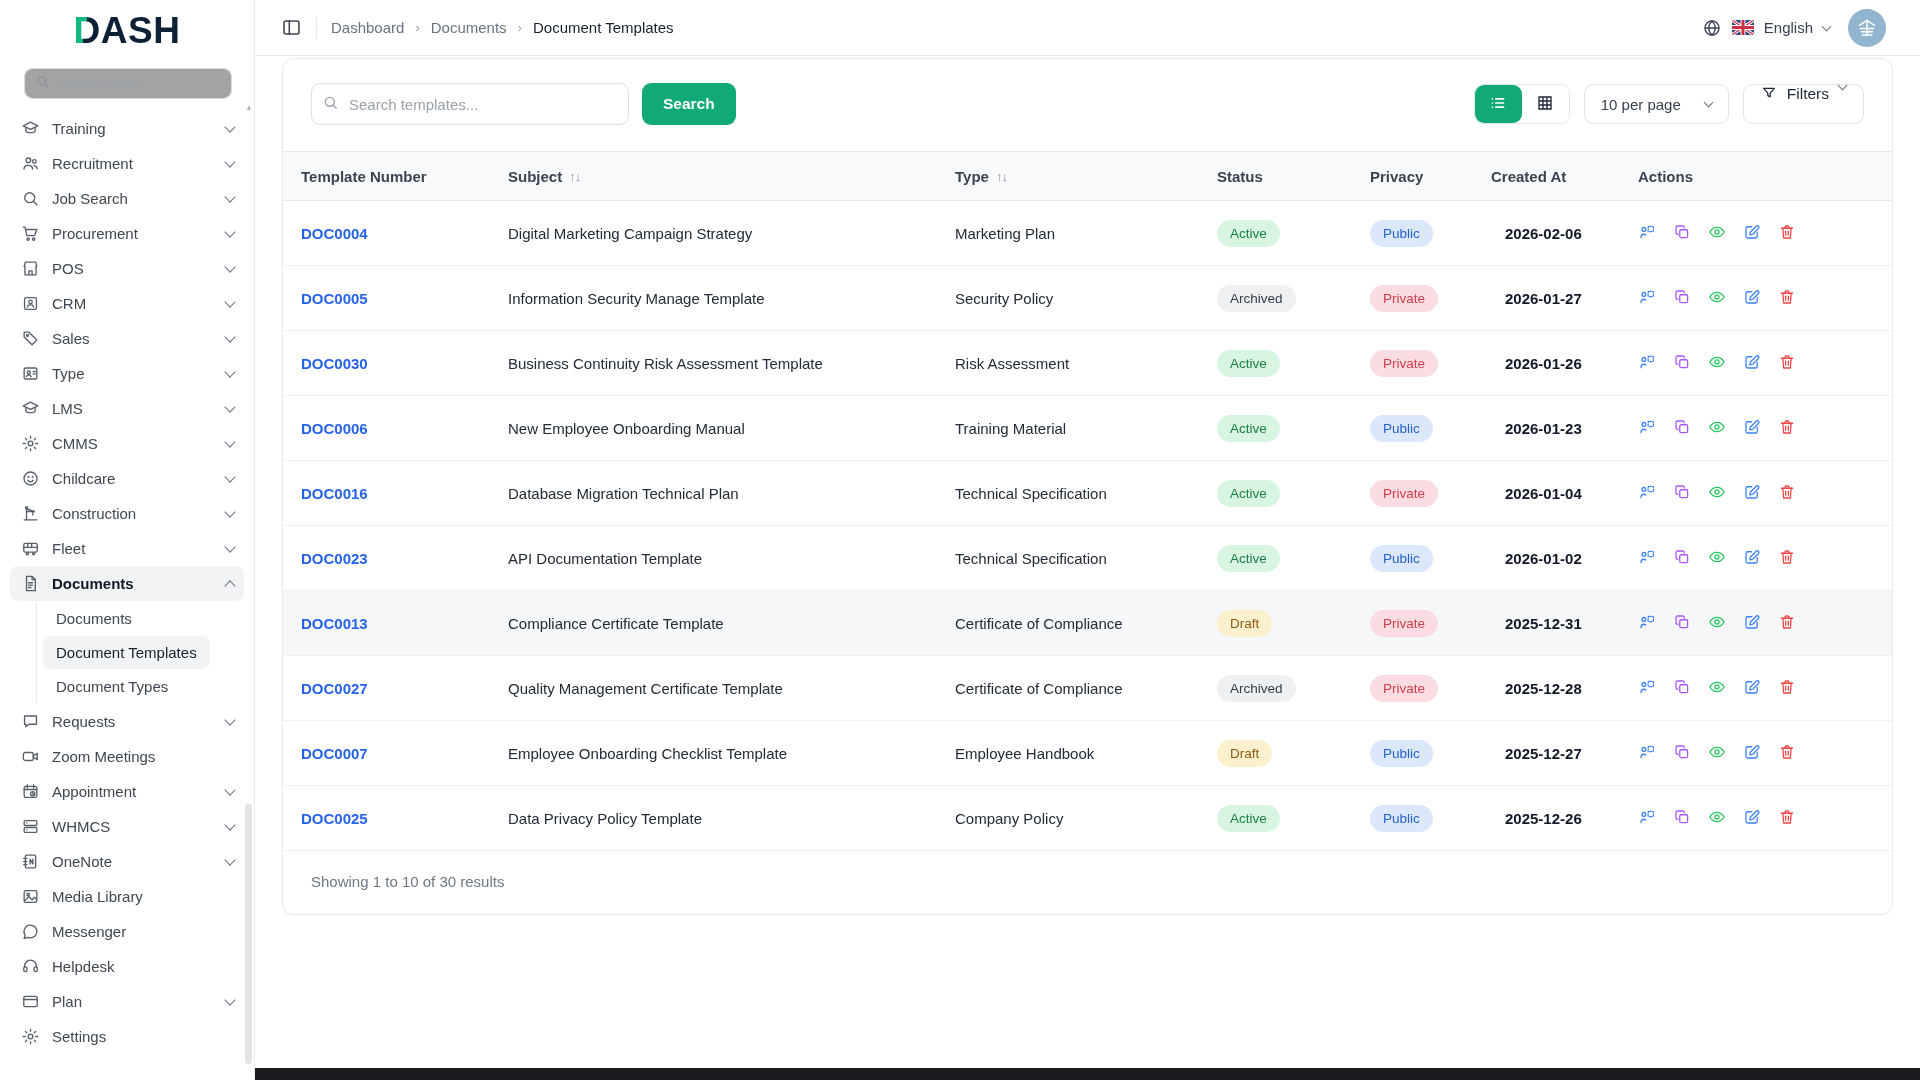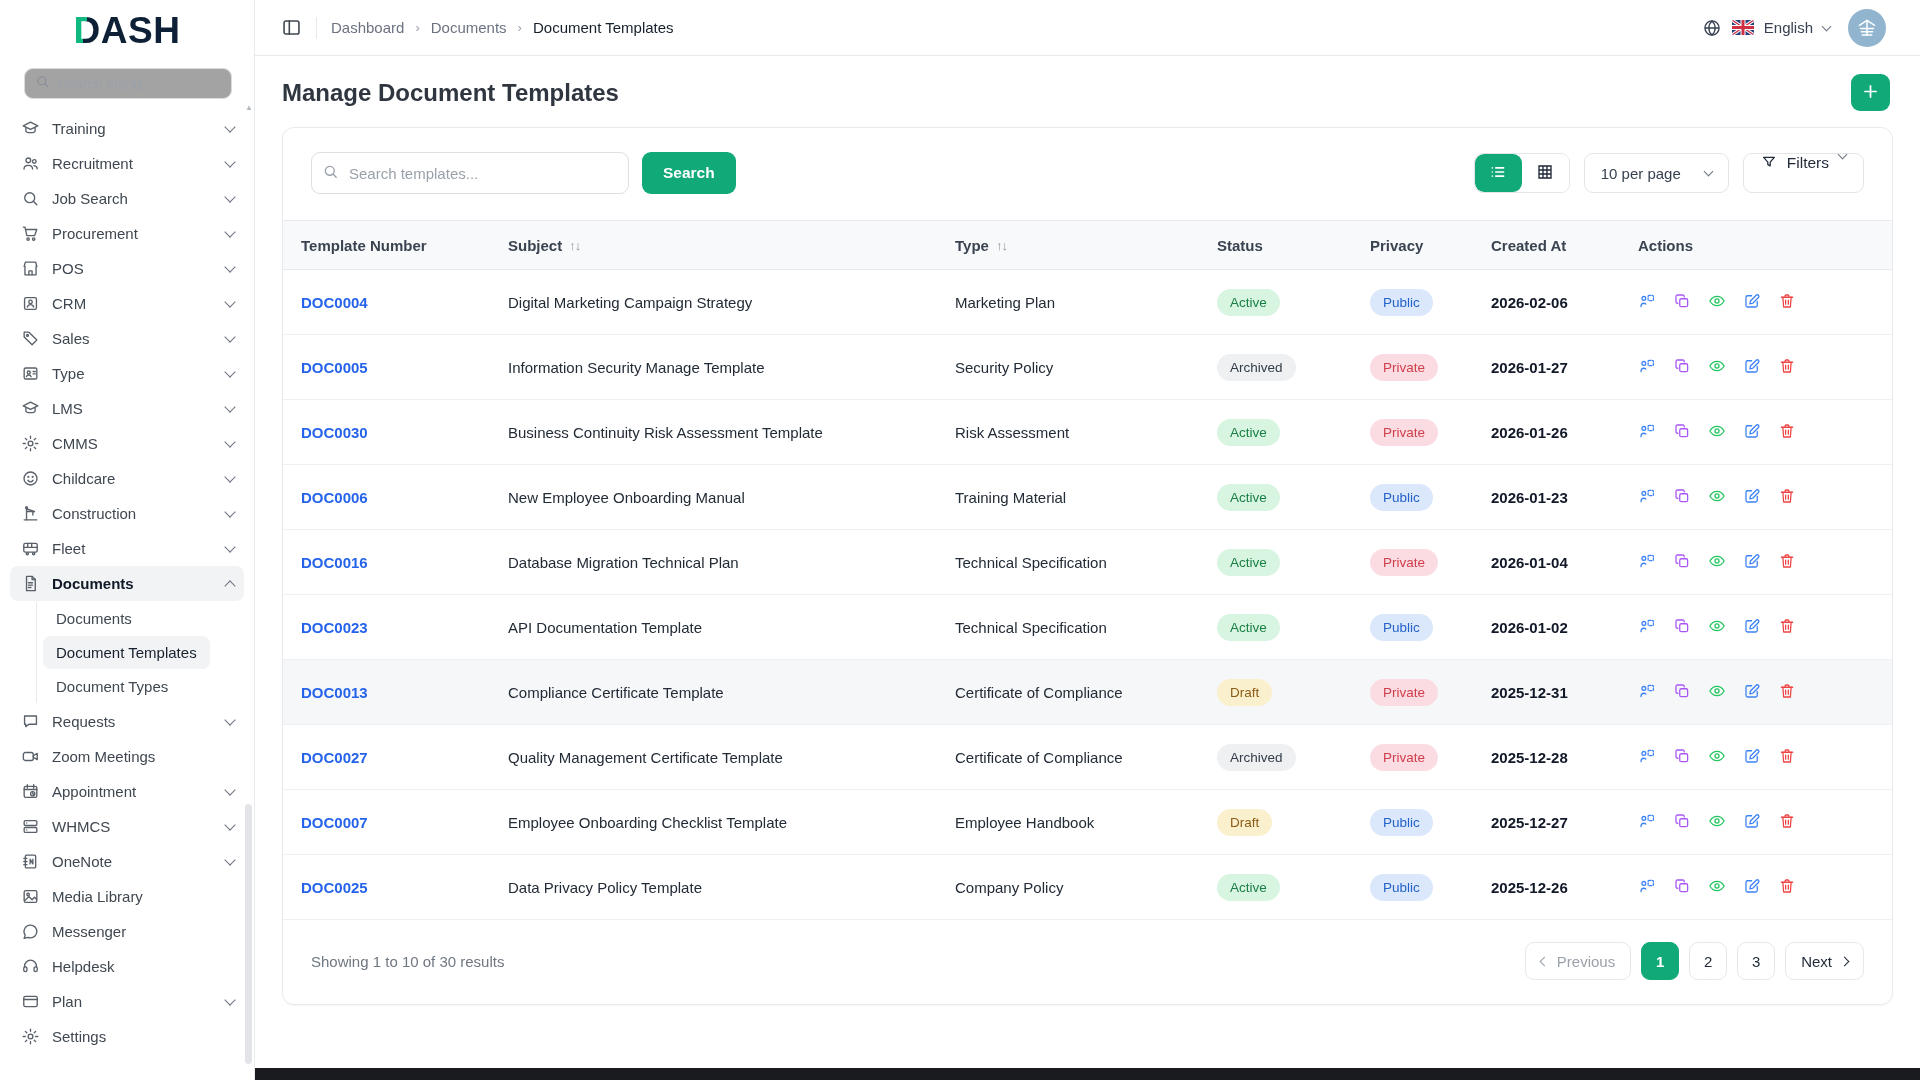--- a/index.html
+++ b/index.html
@@ -71,21 +71,21 @@
   .filters-btn { height:40px; border:1px solid #e3e5e8; border-radius:9px; display:flex; align-items:flex-start; gap:10px; padding:0 17px; font-size:15.5px; color:#1f2937; background:#fff; cursor:pointer; font-family:inherit; }
   .filters-btn svg { width:16px; height:16px; }
 
   .tbl-header, .tbl-row { display:grid; grid-template-columns:207px 447px 262px 153px 121px 147px 1fr; align-items:center; padding-left:18px; }
   .tbl-header { height:50px; background:#f8f9fb; border-top:1px solid #e8eaed; border-bottom:1px solid #e8eaed; font-size:15px; font-weight:700; color:#3a4350; }
   .th-cell { display:flex; align-items:center; gap:7px; }
   .sort { color:#8e959e; font-size:13px; font-weight:400; letter-spacing:-1px; cursor:pointer; }
   .tbl-row { height:65px; border-bottom:1px solid #eef0f3; font-size:15px; color:#222b36; }
   .tbl-row.highlighted { background:#f6f7f9; }
   .doc-link { color:#2563eb; font-weight:700; text-decoration:none; cursor:pointer; }
-  .cell-date { font-weight:600; color:#111827; }
+  .cell-date { font-weight:600; color:#111827;margin-left:14px; }
   .pill { display:inline-block; width:fit-content; padding:6px 13px; border-radius:999px; font-size:13.5px; font-weight:500; }
   .actions { display:flex; align-items:center; gap:17px; }
   .action-btn { background:none; border:none; padding:0; cursor:pointer; display:flex; }
   .action-btn svg { width:18px; height:18px; }
 
   .card-footer { display:flex; align-items:center; justify-content:space-between; padding:22px 28px 24px 28px; }
   .summary { color:#6f7780; font-size:15px; }
   .pagination { display:flex; align-items:center; gap:10px; }
   .pg-btn { height:38px; min-width:38px; border:1px solid #e6e8eb; border-radius:9px; background:#fff; display:flex; align-items:center; justify-content:center; gap:9px; font-size:15px; color:#1f2937; padding:0 15px; cursor:pointer; font-family:inherit; }
   .pg-btn.prev { color:#9aa1aa; }
@@ -420,28 +420,20 @@
         <span class="avatar">
             <svg viewBox="0 0 24 24" fill="none" stroke="#fff" stroke-width="1.4" stroke-linecap="round">
               <path d="M5 9.5 12 5l7 4.5"></path>
               <path d="M6 12.5h12M6.8 15.5h10.4M7.6 18.5h8.8"></path>
               <path d="M12 5v13.5"></path>
             </svg>
           </span>
       </div>
     </header>
 
-    <div class="page-head">
-      <h1 class="page-title">Manage Document Templates</h1>
-      <button class="add-btn">
-          <span><svg viewBox="0 0 24 24" fill="none" stroke="currentColor" stroke-width="2.2" stroke-linecap="round">
-              <path d="M12 5v14M5 12h14"></path>
-            </svg></span>
-        </button>
-    </div>
 
     <section class="card">
 
       <div class="card-toolbar">
         <div class="search-wrap">
           <div class="search-box">
             <span><svg viewBox="0 0 24 24" fill="none" stroke="currentColor" stroke-width="1.9" stroke-linecap="round">
                   <circle cx="11" cy="11" r="6.3"></circle>
                   <path d="M15.6 15.6 20 20"></path>
                 </svg></span>
@@ -920,34 +912,19 @@
                     <path d="M6.5 7l1 13h9l1-13"></path>
                     <path d="M10.2 10.8v5.4M13.8 10.8v5.4"></path>
                   </svg></span>
               </button>
             </div>
           </div>
         </div>
 
       <div class="card-footer">
         <span class="summary">Showing 1 to 10 of 30 results</span>
-        <div class="pagination">
-          <button class="pg-btn prev">
-              <span class="pg-chev left"></span>
-              <span>Previous</span>
-            </button>
-          <span id="pg-pages" style="display:flex;gap:10px;">
-              <button class="pg-btn pg-page active">1</button>
-              <button class="pg-btn pg-page">2</button>
-              <button class="pg-btn pg-page">3</button>
-            </span>
-          <button class="pg-btn">
-              <span>Next</span>
-              <span class="pg-chev right"></span>
-            </button>
-        </div>
       </div>
 
     </section>
 
     <div class="bottom-strip"></div>
   </main>
 </div>
 
 </body></html>

